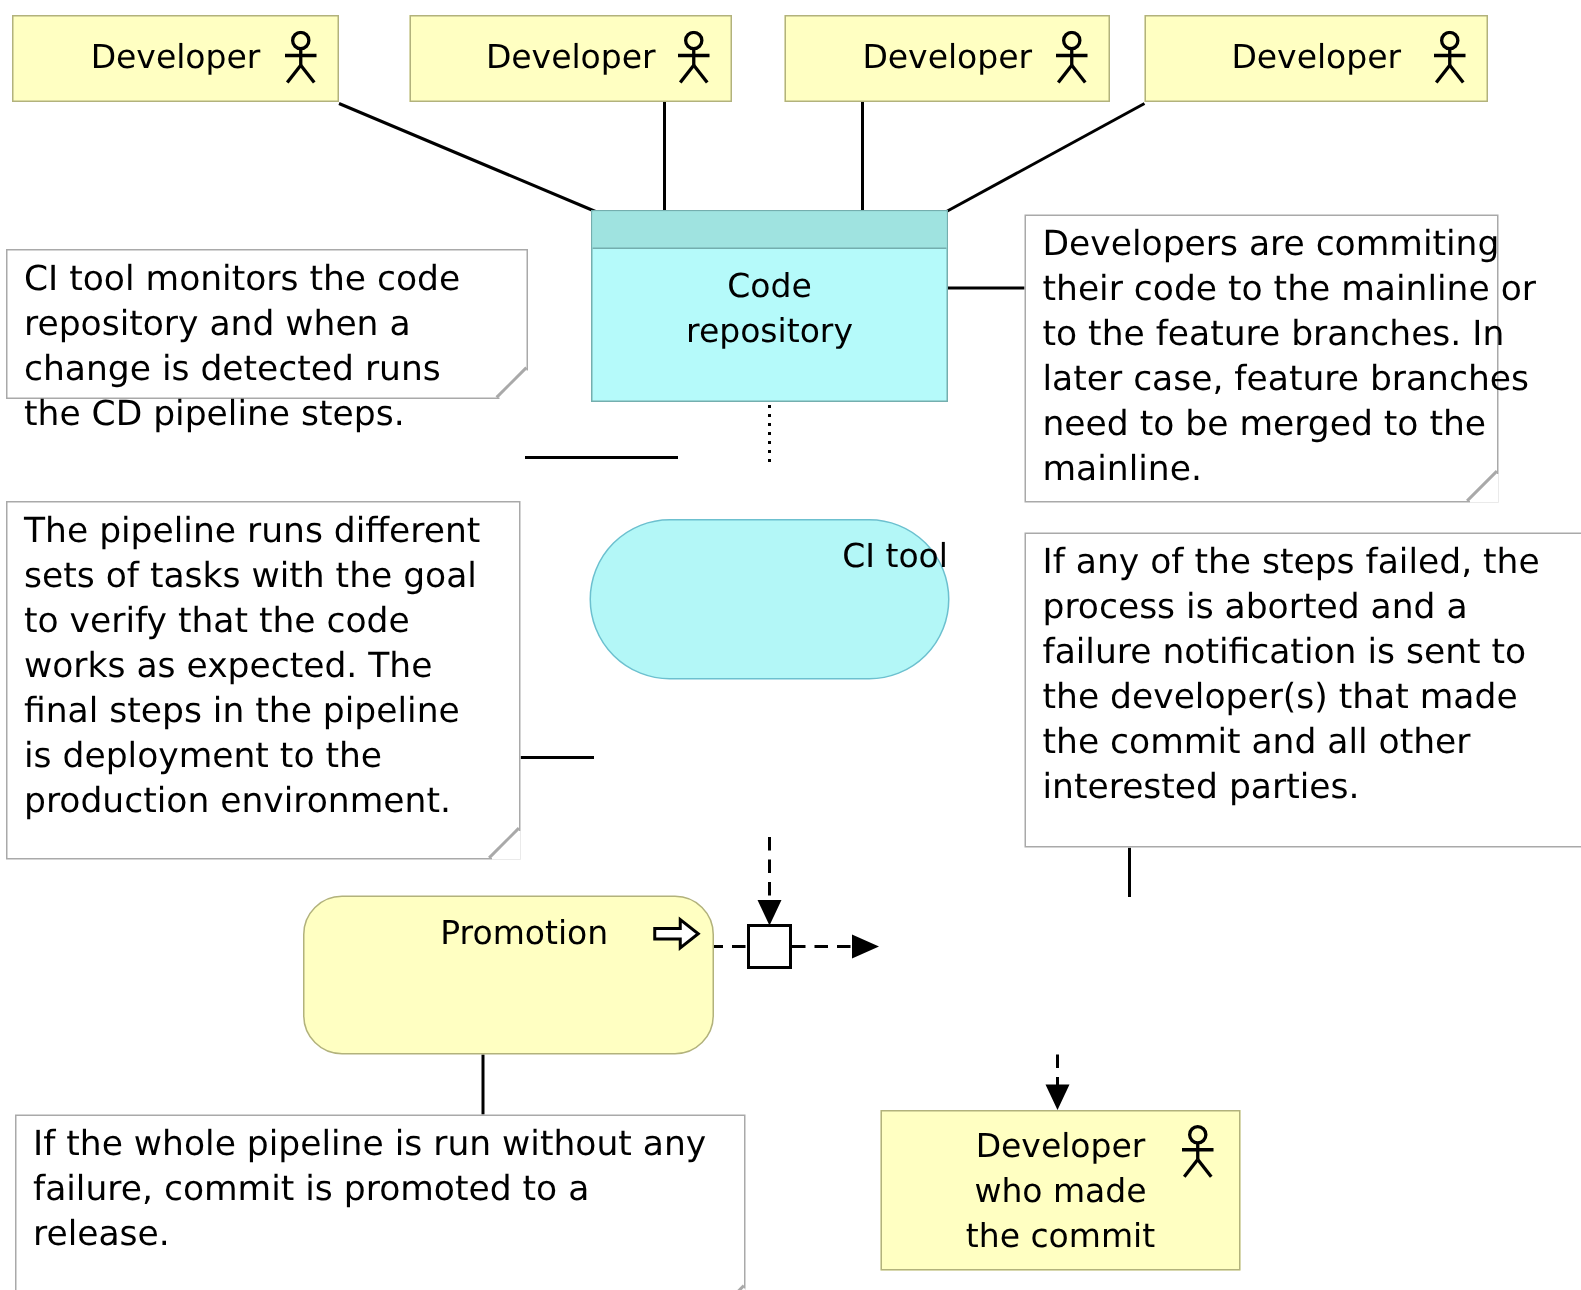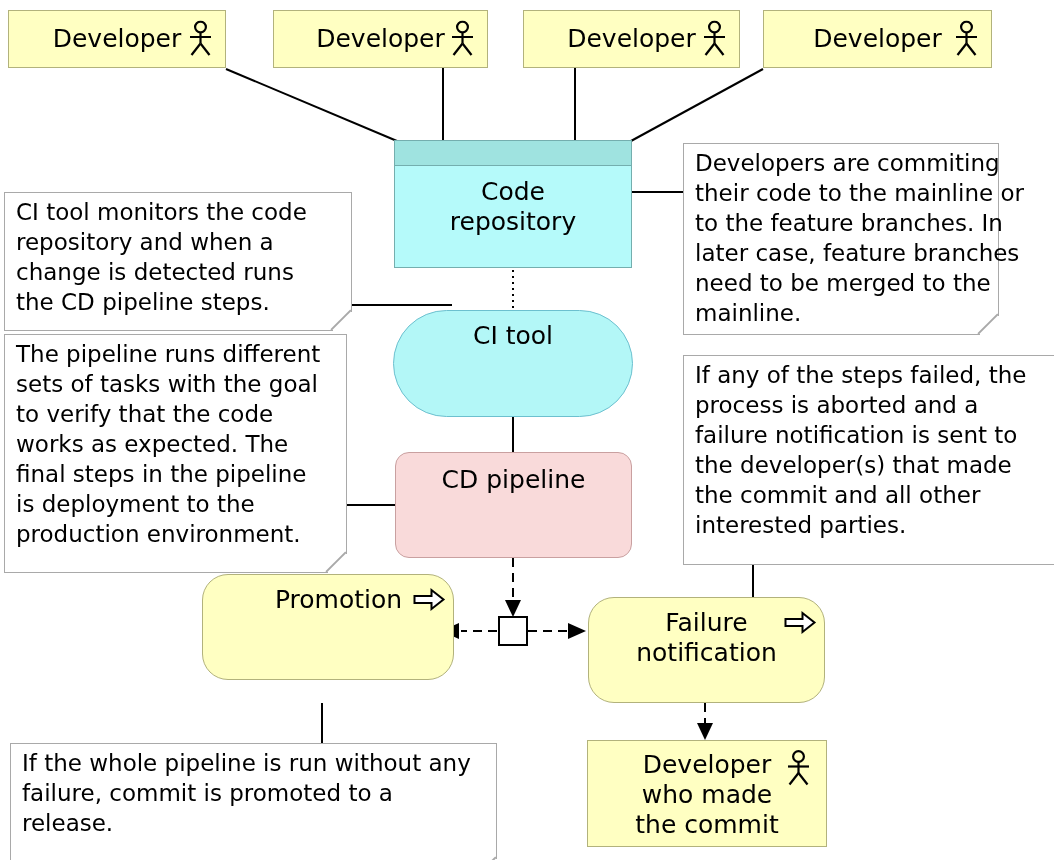--- a/index.html
+++ b/index.html
@@ -4,42 +4,42 @@
 <style>
   html,body { margin:0; padding:0; background:#ffffff; }
   * { box-sizing:border-box; }
   .canvas {
     position:relative; width:1054px; height:860px; background:#ffffff;
     font-family:"DejaVu Sans","Liberation Sans",sans-serif; color:#000;
     overflow:hidden;
   }
   .connectors { position:absolute; left:0; top:0; width:1054px; height:860px; z-index:0; }
   .node { position:absolute; z-index:1; }
-  .label { white-space:pre; font-size:25px; line-height:30px; display:block; }
+  .label { white-space:pre; font-size:22px; line-height:30px; display:block; }
 
   
   .actor-box { background:#ffffc2; border:1px solid #b2b27c;
                display:flex; align-items:center; justify-content:center; }
   .actor-box .icon-actor { position:absolute; right:11px; top:50%; transform:translateY(-50%); }
 
   .process-box { background:#ffffc2; border:1px solid #b2b27c; border-radius:26px;
                  text-align:center; padding-top:10px; }
   .process-box .icon-proc { position:absolute; top:12px; right:7px; }
 
   .commit-box { background:#ffffc2; border:1px solid #b2b27c; text-align:center; padding-top:9px; }
   .commit-box .icon-actor { position:absolute; right:14px; top:9px; }
 
   
   .repo { background:#b5fafa; border:1px solid #74aeae; }
   .repo-band { height:25px; background:#9fe3e0; border-bottom:1px solid #74aeae; }
   .repo-body { height:81px; display:flex; align-items:center; justify-content:center; text-align:center; }
 
   
   .ci { background:#b3f7f7; border:1px solid #6cc0cf; border-radius:54px;
-        text-align:center; padding-top:10px; }
+        text-align:right; padding-top:10px;margin-top:36px; }
 
   
   .cd { background:#f9dada; border:1px solid #c9a0a0; border-radius:14px;
         text-align:center; padding-top:12px; }
 
   
   .note { position:absolute; z-index:1; background:#ffffff; border:1px solid #a9a9a9;
           font-size:23px; line-height:30px; white-space:pre; padding:4px 6px 0 11px; }
   .note::before { content:""; position:absolute; right:-1px; bottom:-1px;
                   width:19px; height:19px; background:#ffffff; }
@@ -142,55 +142,45 @@
     <div class="repo-body">
       <span class="label">Code
 repository</span>
     </div>
   </div>
 
   <div class="node ci" style="left:393px; top:310px; width:240px; height:107px;">
     <span class="label">CI tool</span>
   </div>
 
-  <div class="node cd" style="left:395px; top:452px; width:237px; height:106px;">
-    <span class="label">CD pipeline</span>
-  </div>
-
-  <div class="node process-box" style="left:202px; top:574px; width:252px; height:106px;padding-left:21px;">
+
+  <div class="node process-box" style="left:202px; top:597px; width:274px; height:106px;padding-left:21px;">
     <span class="label">Promotion</span>
     <svg class="icon-proc" width="34" height="25" viewBox="0 0 34 25">
       <path d="M2.5 9 H19.5 V3 L31.5 12.5 L19.5 22 V16 H2.5 Z" fill="#ffffff" stroke="#000" stroke-width="2"></path>
     </svg>
   </div>
 
-  <div class="node process-box" style="left:588px; top:597px; width:237px; height:106px;">
-    <span class="label">Failure
-notification</span>
-    <svg class="icon-proc" width="34" height="25" viewBox="0 0 34 25">
-      <path d="M2.5 9 H19.5 V3 L31.5 12.5 L19.5 22 V16 H2.5 Z" fill="#ffffff" stroke="#000" stroke-width="2"></path>
-    </svg>
-  </div>
 
   <div class="node commit-box" style="left:587px; top:740px; width:240px; height:107px;">
     <span class="label">Developer
 who made
 the commit</span>
     <svg class="icon-actor" width="27" height="37" viewBox="0 0 27 37">
       <g stroke="#000" stroke-width="2.2" fill="none">
         <circle cx="13.5" cy="6.5" r="5.4"></circle>
         <line x1="13.5" y1="12" x2="13.5" y2="23"></line>
         <line x1="3" y1="16.5" x2="24" y2="16.5"></line>
         <line x1="13.5" y1="23" x2="4.5" y2="34.5"></line>
         <line x1="13.5" y1="23" x2="22.5" y2="34.5"></line>
       </g>
     </svg>
   </div>
 
-  <div class="note" style="left:4px; top:166px; width:348px; height:139px;margin-top:26px;">CI tool monitors the code
+  <div class="note" style="left:4px; top:166px; width:348px; height:100px;">CI tool monitors the code
 repository and when a
 change is detected runs
 the CD pipeline steps.</div>
 
   <div class="note" style="left:4px; top:334px; width:343px; height:239px;">The pipeline runs different
 sets of tasks with the goal
 to verify that the code
 works as expected. The
 final steps in the pipeline
 is deployment to the

